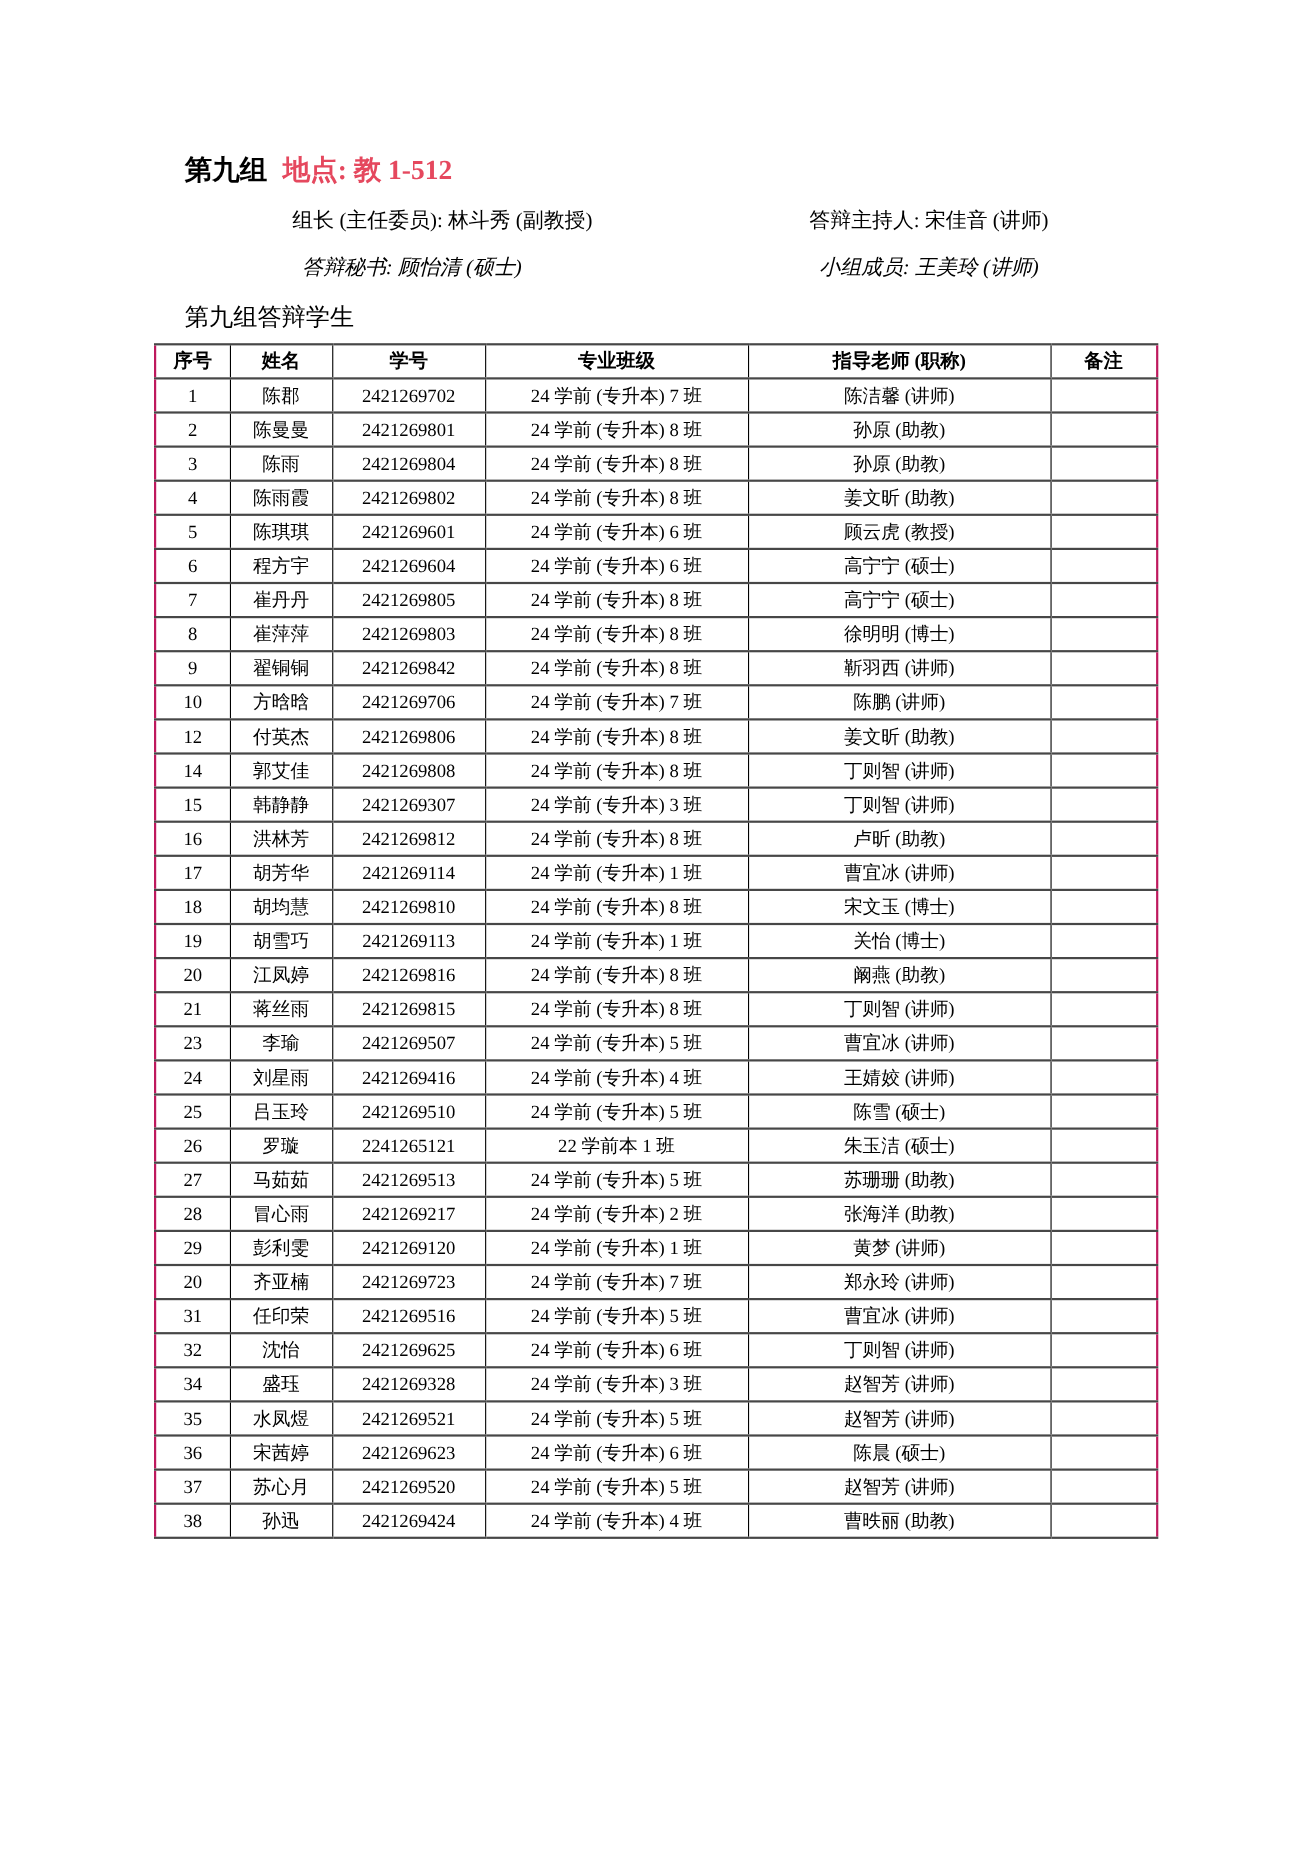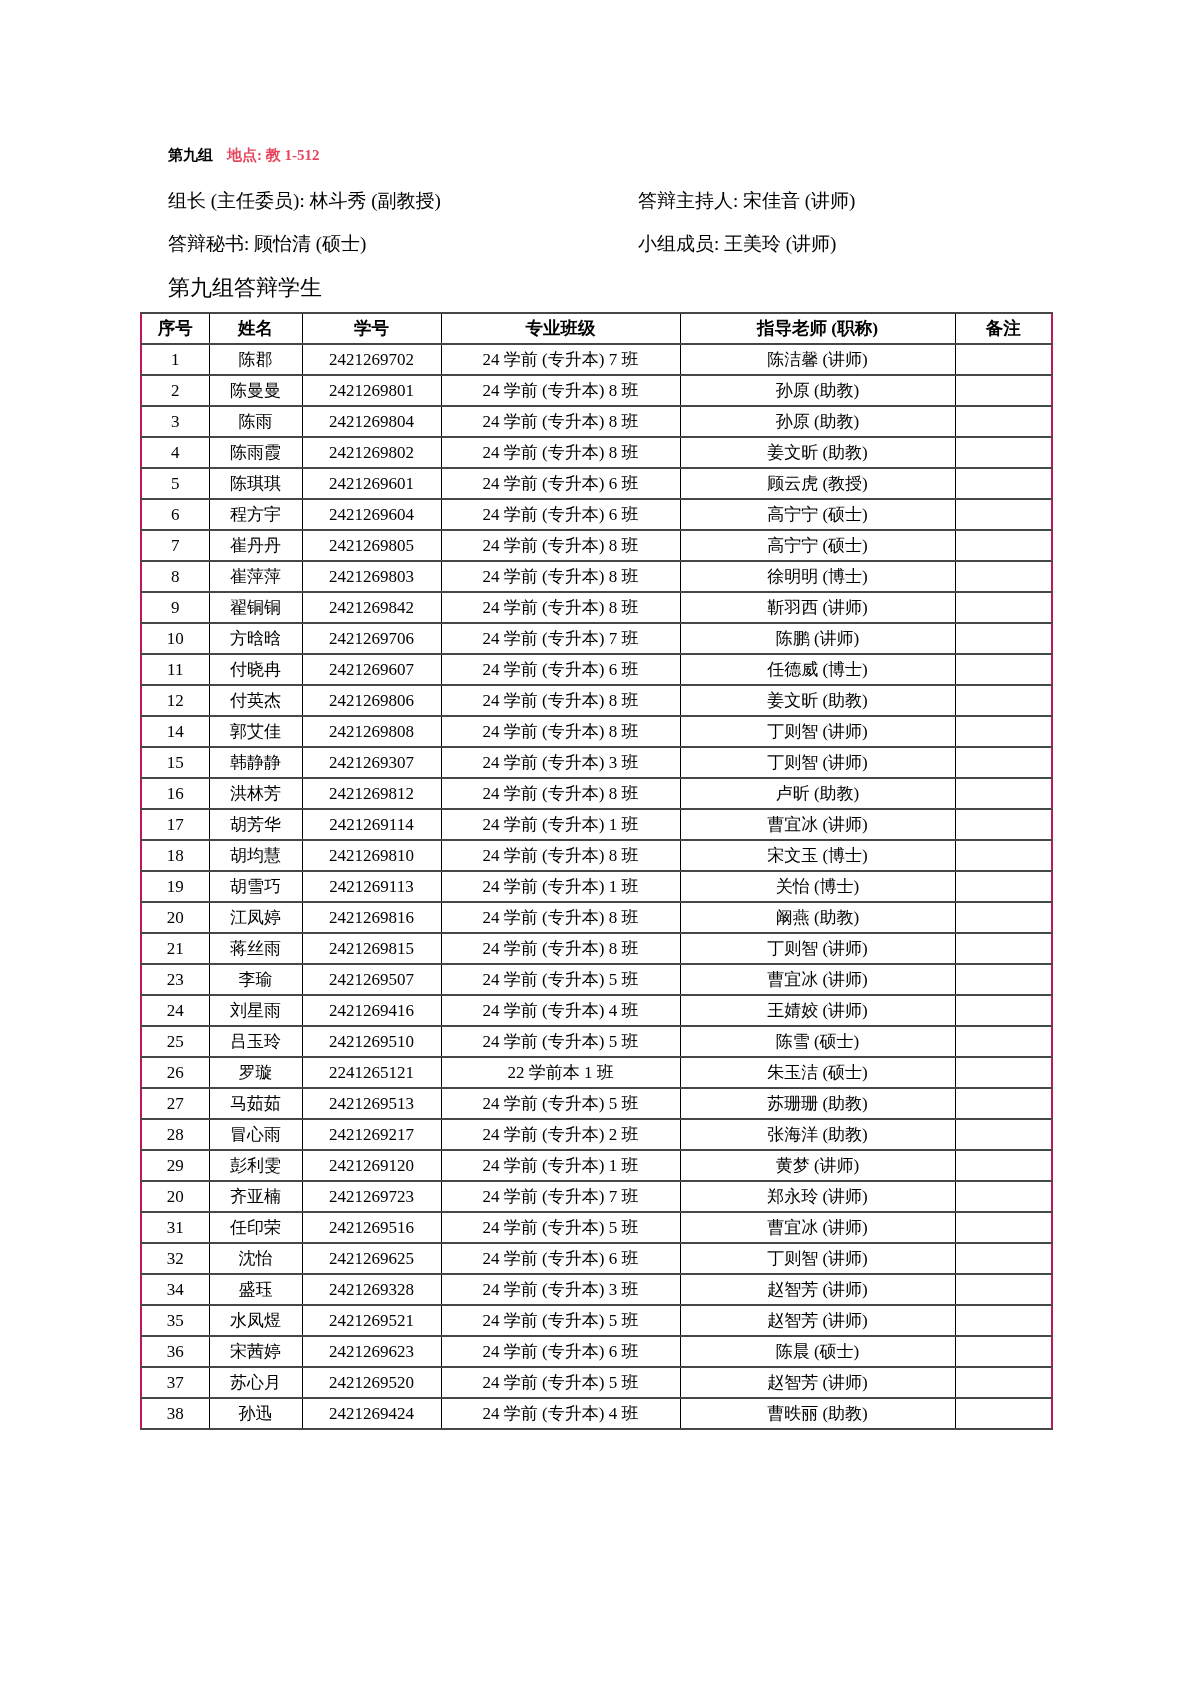--- a/index.html
+++ b/index.html
@@ -17,40 +17,41 @@
     overflow: hidden;
   }
   .content {
     position: absolute;
     left: 140px;
     top: 143px;
     width: 911px;
   }
   .headings { margin-left: 28px; }
   .title-line {
-    font-size: 15px;
+    font-size: 25px;
     font-weight: bold;
     height: 25px;
     line-height: 25px;
     margin-bottom: 20px;
     white-space: nowrap;
   }
   .location-label {
     margin-left: 14px;
     font-weight: bold;
   }
   .info-line {
     display: flex;
     font-size: 19px;
     height: 25px;
     line-height: 25px;
     margin-bottom: 18px;
     white-space: nowrap;
-  }
-  .info-line:nth-of-type(3) { margin-bottom: 20px; }
+    justify-content: center;
+  }
+  .info-line:nth-of-type(3) { margin-bottom: 20px; font-style: italic; }
   .info-left { width: 470px; }
   .subtitle {
     font-size: 22px;
     height: 23px;
     line-height: 23px;
     margin-bottom: 13px;
     white-space: nowrap;
   }
   table.students {
     border-collapse: collapse;
@@ -195,28 +196,20 @@
           </tr>
           <tr>
             <td>10</td>
             <td>方晗晗</td>
             <td>2421269706</td>
             <td>24 学前 (专升本) 7 班</td>
             <td>陈鹏 (讲师)</td>
             <td></td>
           </tr>
           <tr>
-            <td>11</td>
-            <td>付晓冉</td>
-            <td>2421269607</td>
-            <td>24 学前 (专升本) 6 班</td>
-            <td>任德威 (博士)</td>
-            <td></td>
-          </tr>
-          <tr>
             <td>12</td>
             <td>付英杰</td>
             <td>2421269806</td>
             <td>24 学前 (专升本) 8 班</td>
             <td>姜文昕 (助教)</td>
             <td></td>
           </tr>
           <tr>
             <td>14</td>
             <td>郭艾佳</td>

